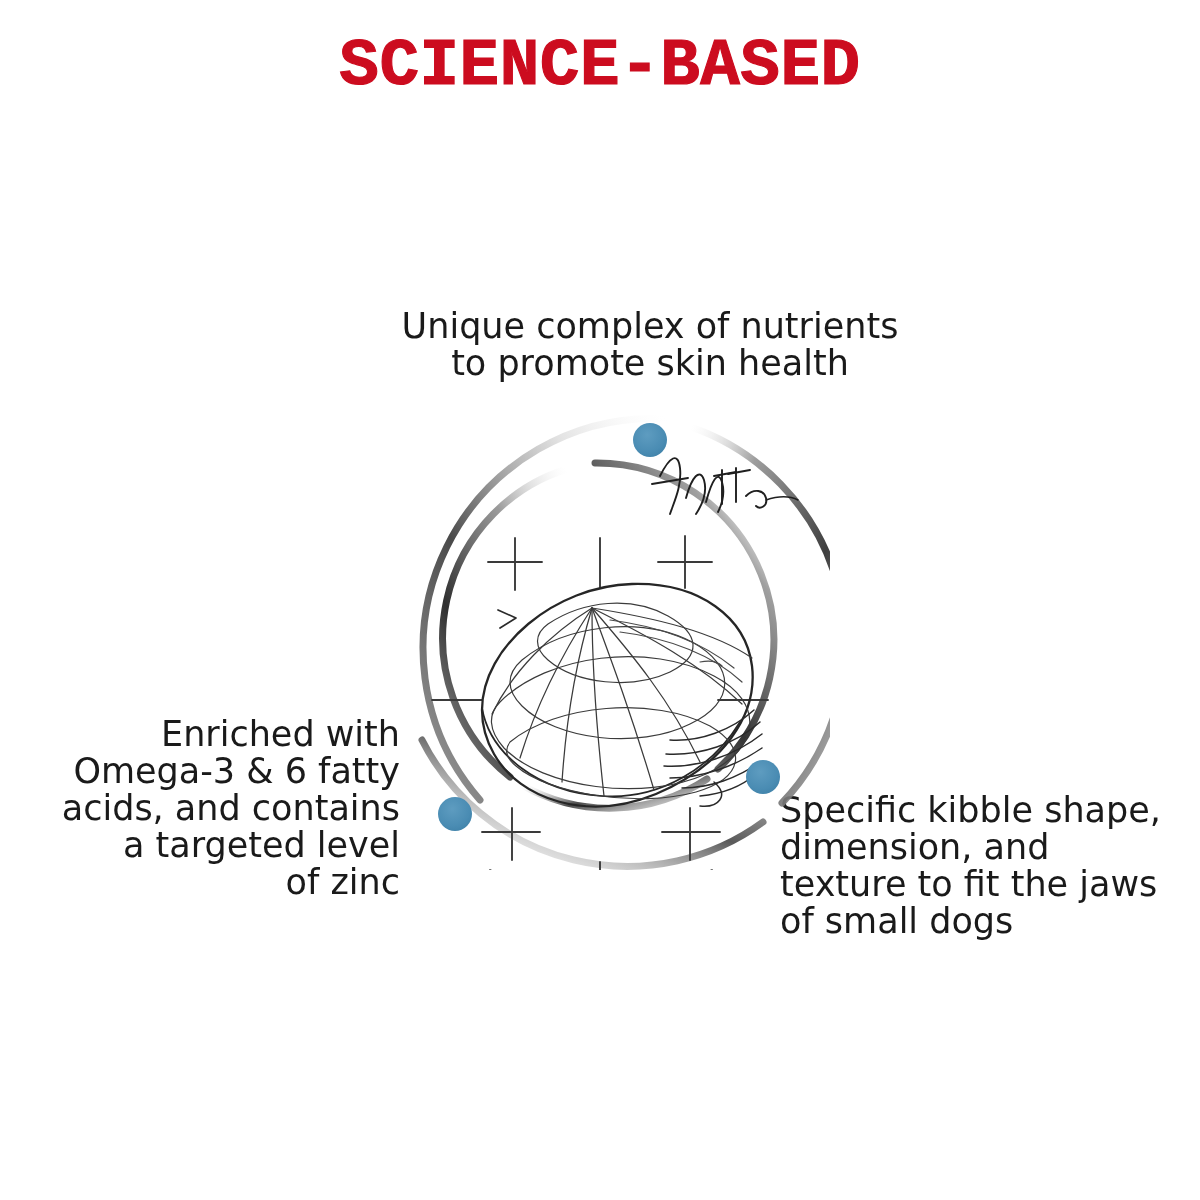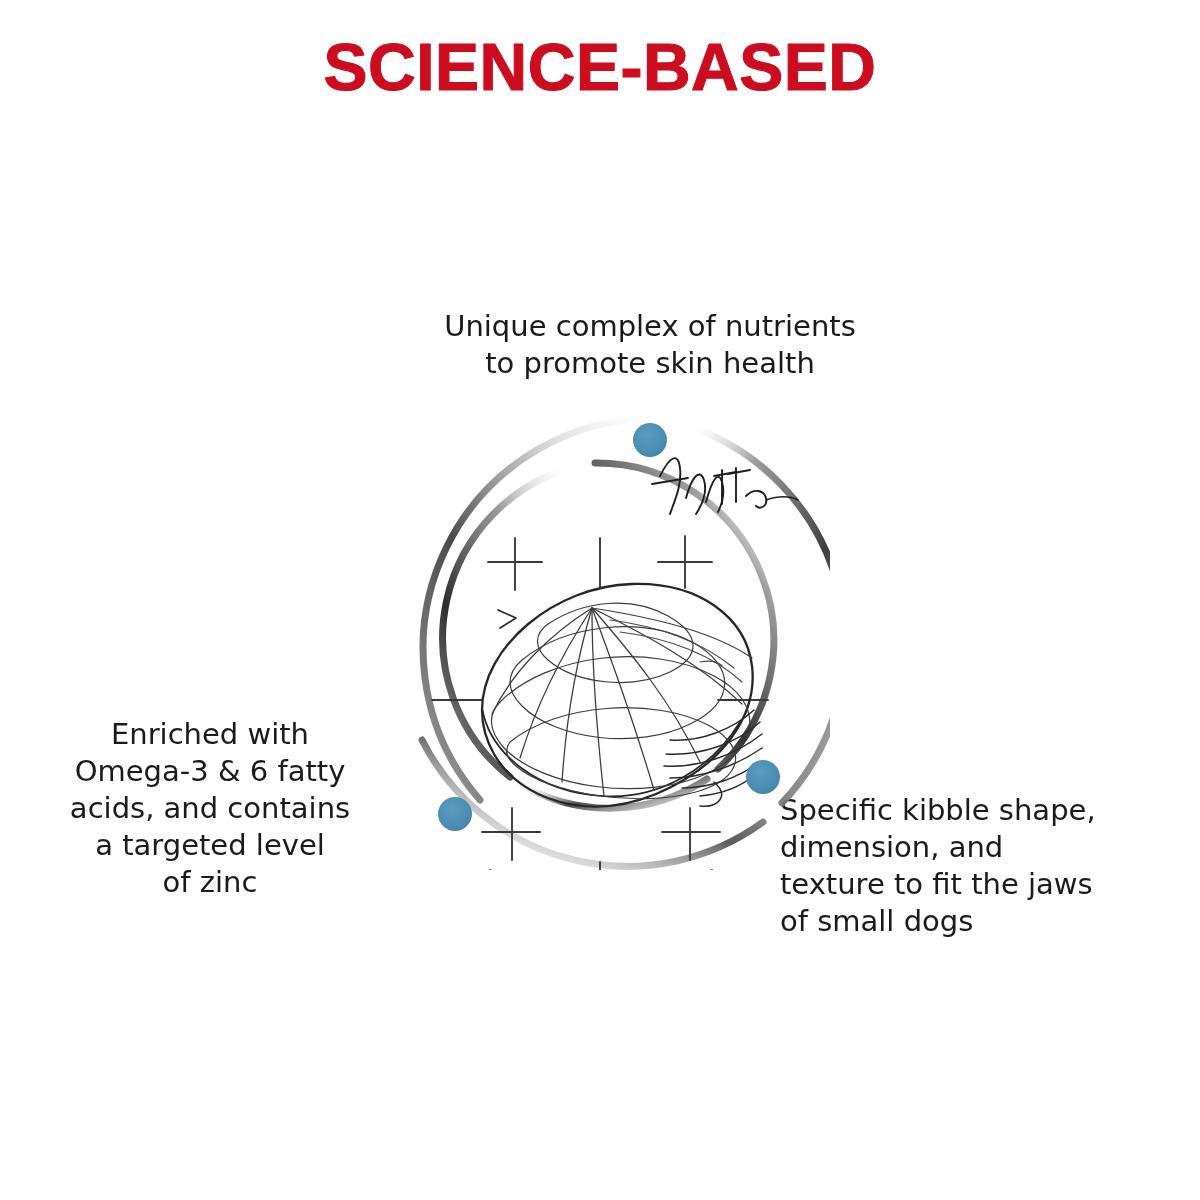--- a/index.html
+++ b/index.html
@@ -20,50 +20,50 @@
   }
 
   
   .headline {
     position: absolute;
     left: 0;
     top: 28px;
     width: 1200px;
     text-align: center;
     color: #CC0C1F;
-    font-family: Liberation Sans, sans-serif;
+    font-family: Liberation Mono, monospace;
     font-weight: bold;
     font-size: 66px;
     line-height: 78px;
     letter-spacing: 0.5px;
     -webkit-text-stroke: 1.1px #CC0C1F;
   }
   .headline .line { display: block; white-space: nowrap; }
 
   
   .caption {
     position: absolute;
     color: #1A1A1A;
     font-family: "DejaVu Sans", sans-serif;
     font-weight: 400;
-    font-size: 29px;
+    font-size: 35px;
     line-height: 37px;
     white-space: pre-line;
   }
   #caption-top {
     left: 350px;
     top: 308px;
     width: 600px;
     text-align: center;
   }
   #caption-left {
     left: 20px;
     top: 716px;
     width: 380px;
-    text-align: center;
+    text-align: right;
   }
   #caption-right {
     left: 780px;
     top: 792px;
     width: 400px;
     text-align: left;
   }
 
   
   #diagram {

